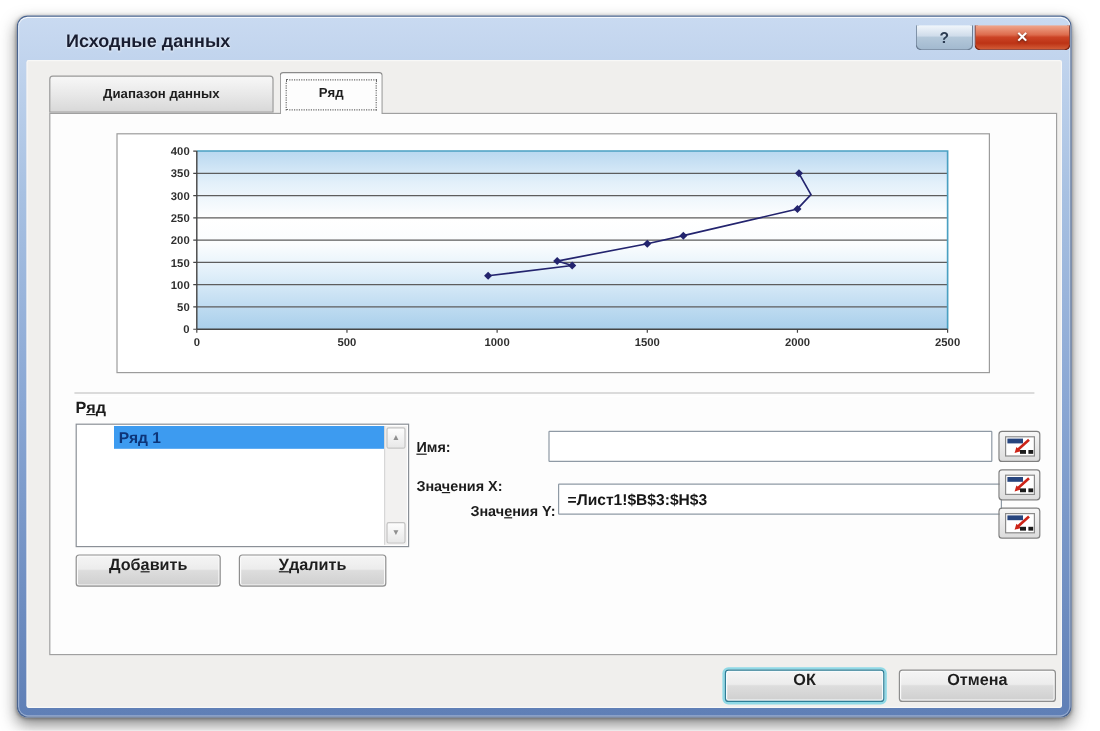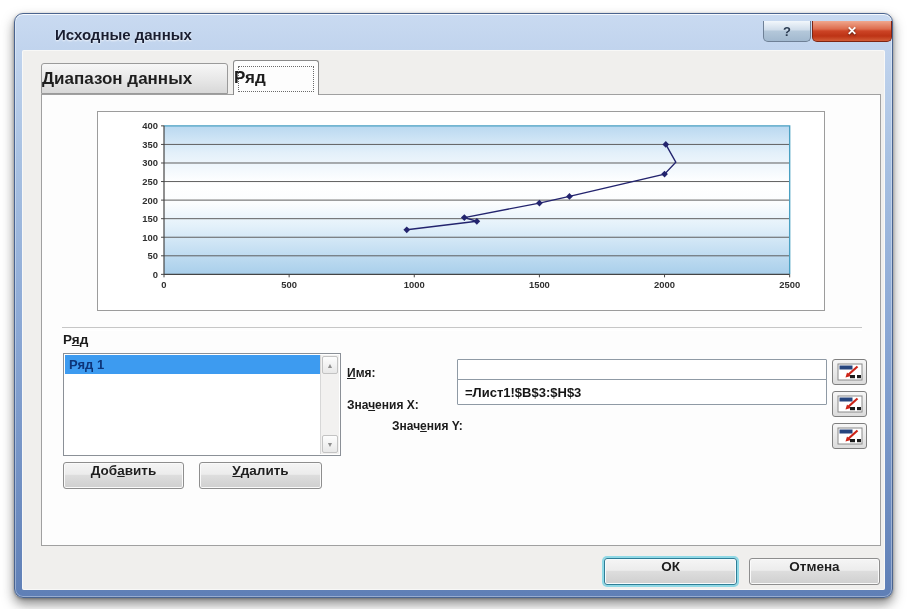--- a/index.html
+++ b/index.html
@@ -44,22 +44,22 @@
   }
   
   .client{
     position:absolute;left:7px;top:36px;width:863px;height:540px;
     background:#f0efed;border-radius:2px;
     box-shadow:inset 0 0 0 1px rgba(255,255,255,.55);
   }
   
   .tab{
     position:absolute;box-sizing:border-box;
-    display:flex;align-items:center;
-    font-size:17px;font-weight:700;color:#1e1e1e;
+    display:flex;align-items:center;justify-content:center;
+    font-size:11px;font-weight:700;color:#1e1e1e;
     border-radius:3px 3px 0 0;
   }
   .tab-inactive{
     left:19px;top:13px;width:187px;height:31px;
     background:linear-gradient(180deg,#f7f7f7 0%,#e7e7e7 55%,#d8d8d8 100%);
     border:1px solid #9a9a9a;z-index:1;
   }
   .tab-active{
     left:211px;top:10px;width:86px;height:35px;
     background:#fdfdfd;border:1px solid #8a8a8a;border-bottom:none;
@@ -91,21 +91,21 @@
     font-size:13.5px;font-weight:700;color:#1c1c1c;
   }
   
   .listbox{
     position:absolute;left:21px;top:258px;width:278px;height:103px;
     background:#ffffff;border:1px solid #8b9097;box-sizing:border-box;
   }
   .list-items{position:absolute;left:1px;top:1px;right:19px;bottom:1px;overflow:hidden;}
   .list-item{
     height:19px;line-height:19px;padding-left:4px;
-    font-size:13px;font-weight:700;color:#222;
+    font-size:13px;font-weight:700;color:#222;margin-left:30px;
   }
   .list-item.selected{background:#3d9bf0;color:#0d3579;}
   .vscroll{
     position:absolute;top:1px;right:1px;bottom:1px;width:18px;
     background:#f2f1f0;border-left:1px solid #d7d7d7;
   }
   .sbtn{
     position:absolute;left:1px;right:1px;height:16px;
     background:linear-gradient(180deg,#fdfdfd,#e8e8e8);
     border:1px solid #c3c3c3;border-radius:2px;
@@ -136,21 +136,21 @@
     font-family:"Liberation Sans",sans-serif;font-size:13px;font-weight:600;color:#161616;
     padding:0 0 0 7px;outline:none;
   }
   .rangebtn{
     position:absolute;left:790px;width:35px;height:26px;box-sizing:border-box;
     background:linear-gradient(180deg,#f6f6f6,#dcdcdc);
     border:1px solid #7f7f7f;border-radius:3px;
     display:flex;align-items:center;justify-content:center;padding:0;
   }
   .lbl-r1{top:271px;} .in-r1{top:264px;} .rb-r1{top:264px;}
-  .lbl-r2{top:303px;} .in-r2{top:284px;} .rb-r2{top:296px;}
+  .lbl-r2{top:303px;} .in-r2{top:308px;margin-left:8px;} .rb-r2{top:296px;}
   .lbl-r3{top:324px;margin-left:45px;} .in-r3{top:328px;} .rb-r3{top:328px;}
   
   .btn-ok{
     left:582px;top:508px;width:133px;height:27px;
     border:1px solid #2e7d96;
     box-shadow:0 0 0 2px #8fd9e6, inset 0 0 0 1px #f6fbfd;
   }
   .btn-cancel{left:727px;top:508px;width:131px;height:27px;}
   u{text-decoration:underline;}
 </style>

